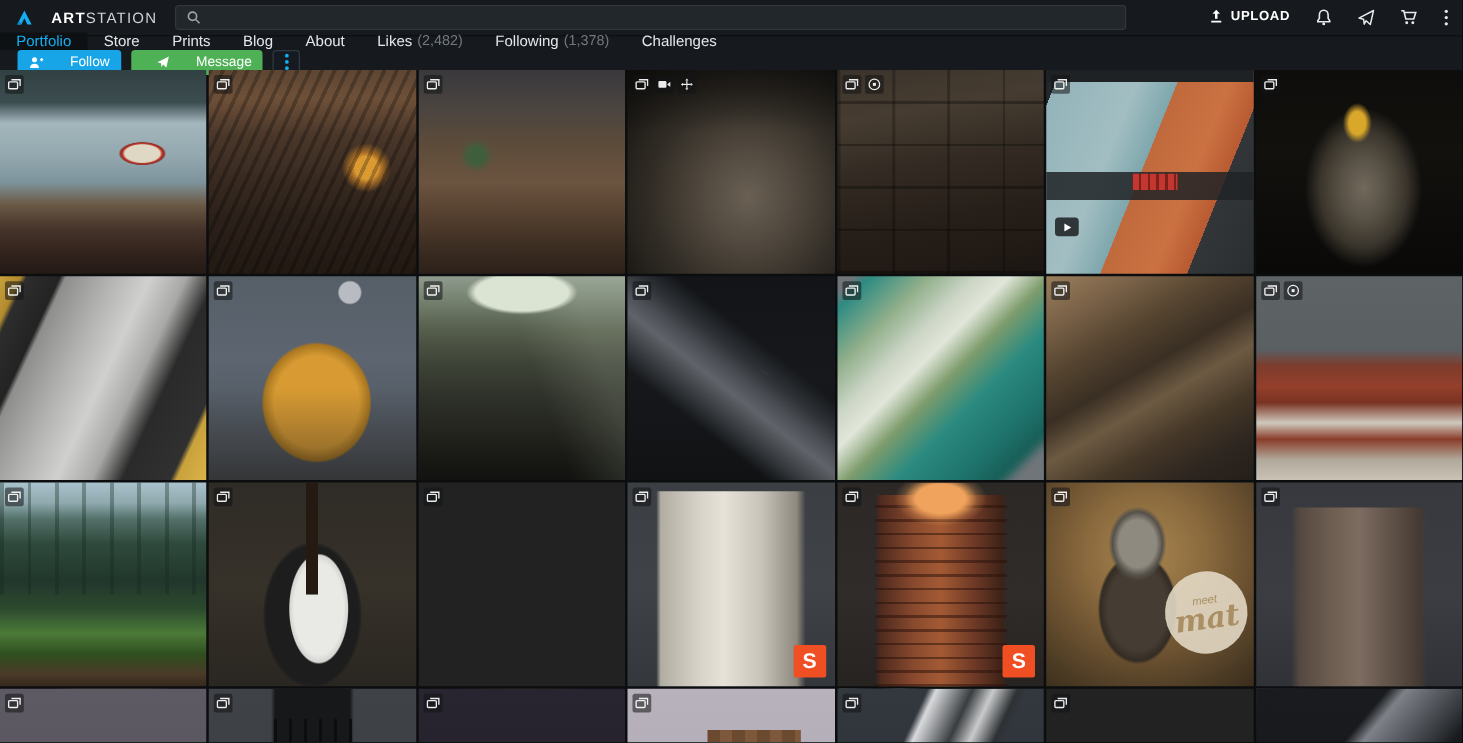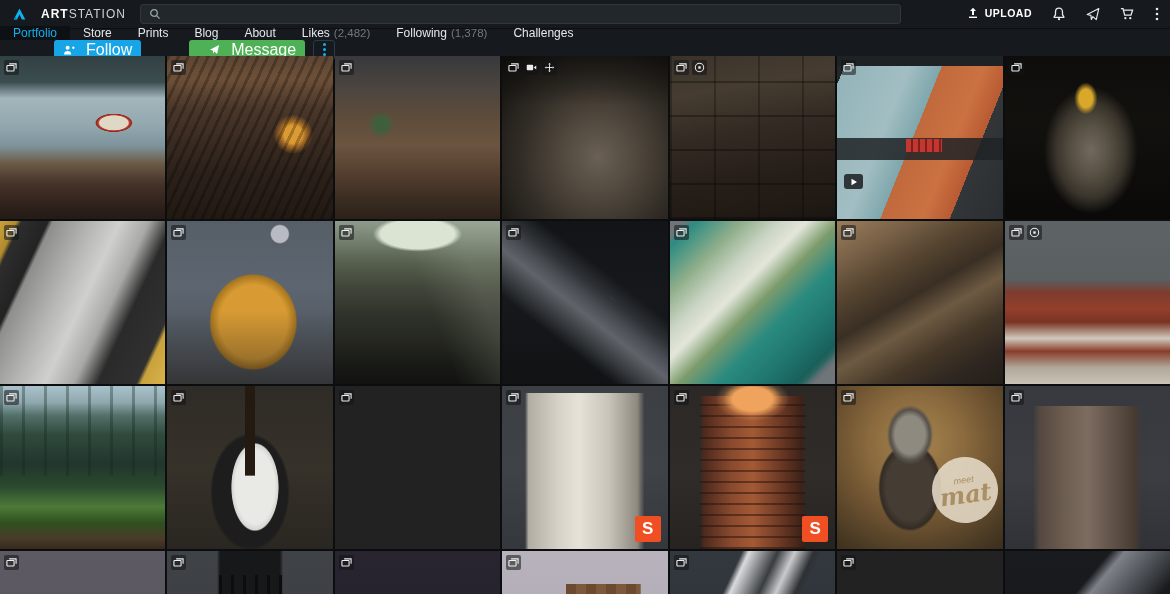--- a/index.html
+++ b/index.html
@@ -26,22 +26,22 @@
 
   
   .subnav { height:28px; background:var(--subnav-bg); border-top:1px solid #0d0f11;
     display:flex; align-items:flex-start; justify-content:center;flex-direction:column; }
   .tabs { display:flex; align-items:stretch; }
   .tab { display:flex; align-items:center; padding:0 13px; font-size:12px; color:#e4e8eb;
     cursor:pointer; white-space:nowrap; }
   .tab .count { color:#71797f; margin-left:4px; font-size:11.5px; }
   .tab.active { background:var(--active-tab-bg); color:var(--brand-blue); }
   .subnav-buttons { display:flex; align-items:center; gap:8px; margin-left:14px; }
-  .btn { display:flex; align-items:center; gap:11px; height:20px; padding:0 9px;
-    border-radius:3px; font-size:16px; color:#fff; cursor:pointer; border:none;margin-left:40px; }
+  .btn { display:flex; align-items:center; gap:21px; height:20px; padding:0 9px;
+    border-radius:3px; font-size:11px; color:#fff; cursor:pointer; border:none; }
   .btn-follow { background:var(--follow-blue); }
   .btn-message { background:var(--message-green);padding-left:20px; }
   .kebab-btn { width:22px; height:20px; border:1px solid #2e3a43; background:#141a1f;
     border-radius:3px; display:flex; flex-direction:column; align-items:center;
     justify-content:center; gap:2px; cursor:pointer; }
   .kebab-btn i { width:3px; height:3px; border-radius:50%; background:var(--brand-blue); display:block; }
 
   
   .grid { height:538px; display:grid; grid-template-columns:repeat(7,1fr);
     grid-auto-rows:163px; gap:2px; background:#0b0d0f; overflow:hidden; }

